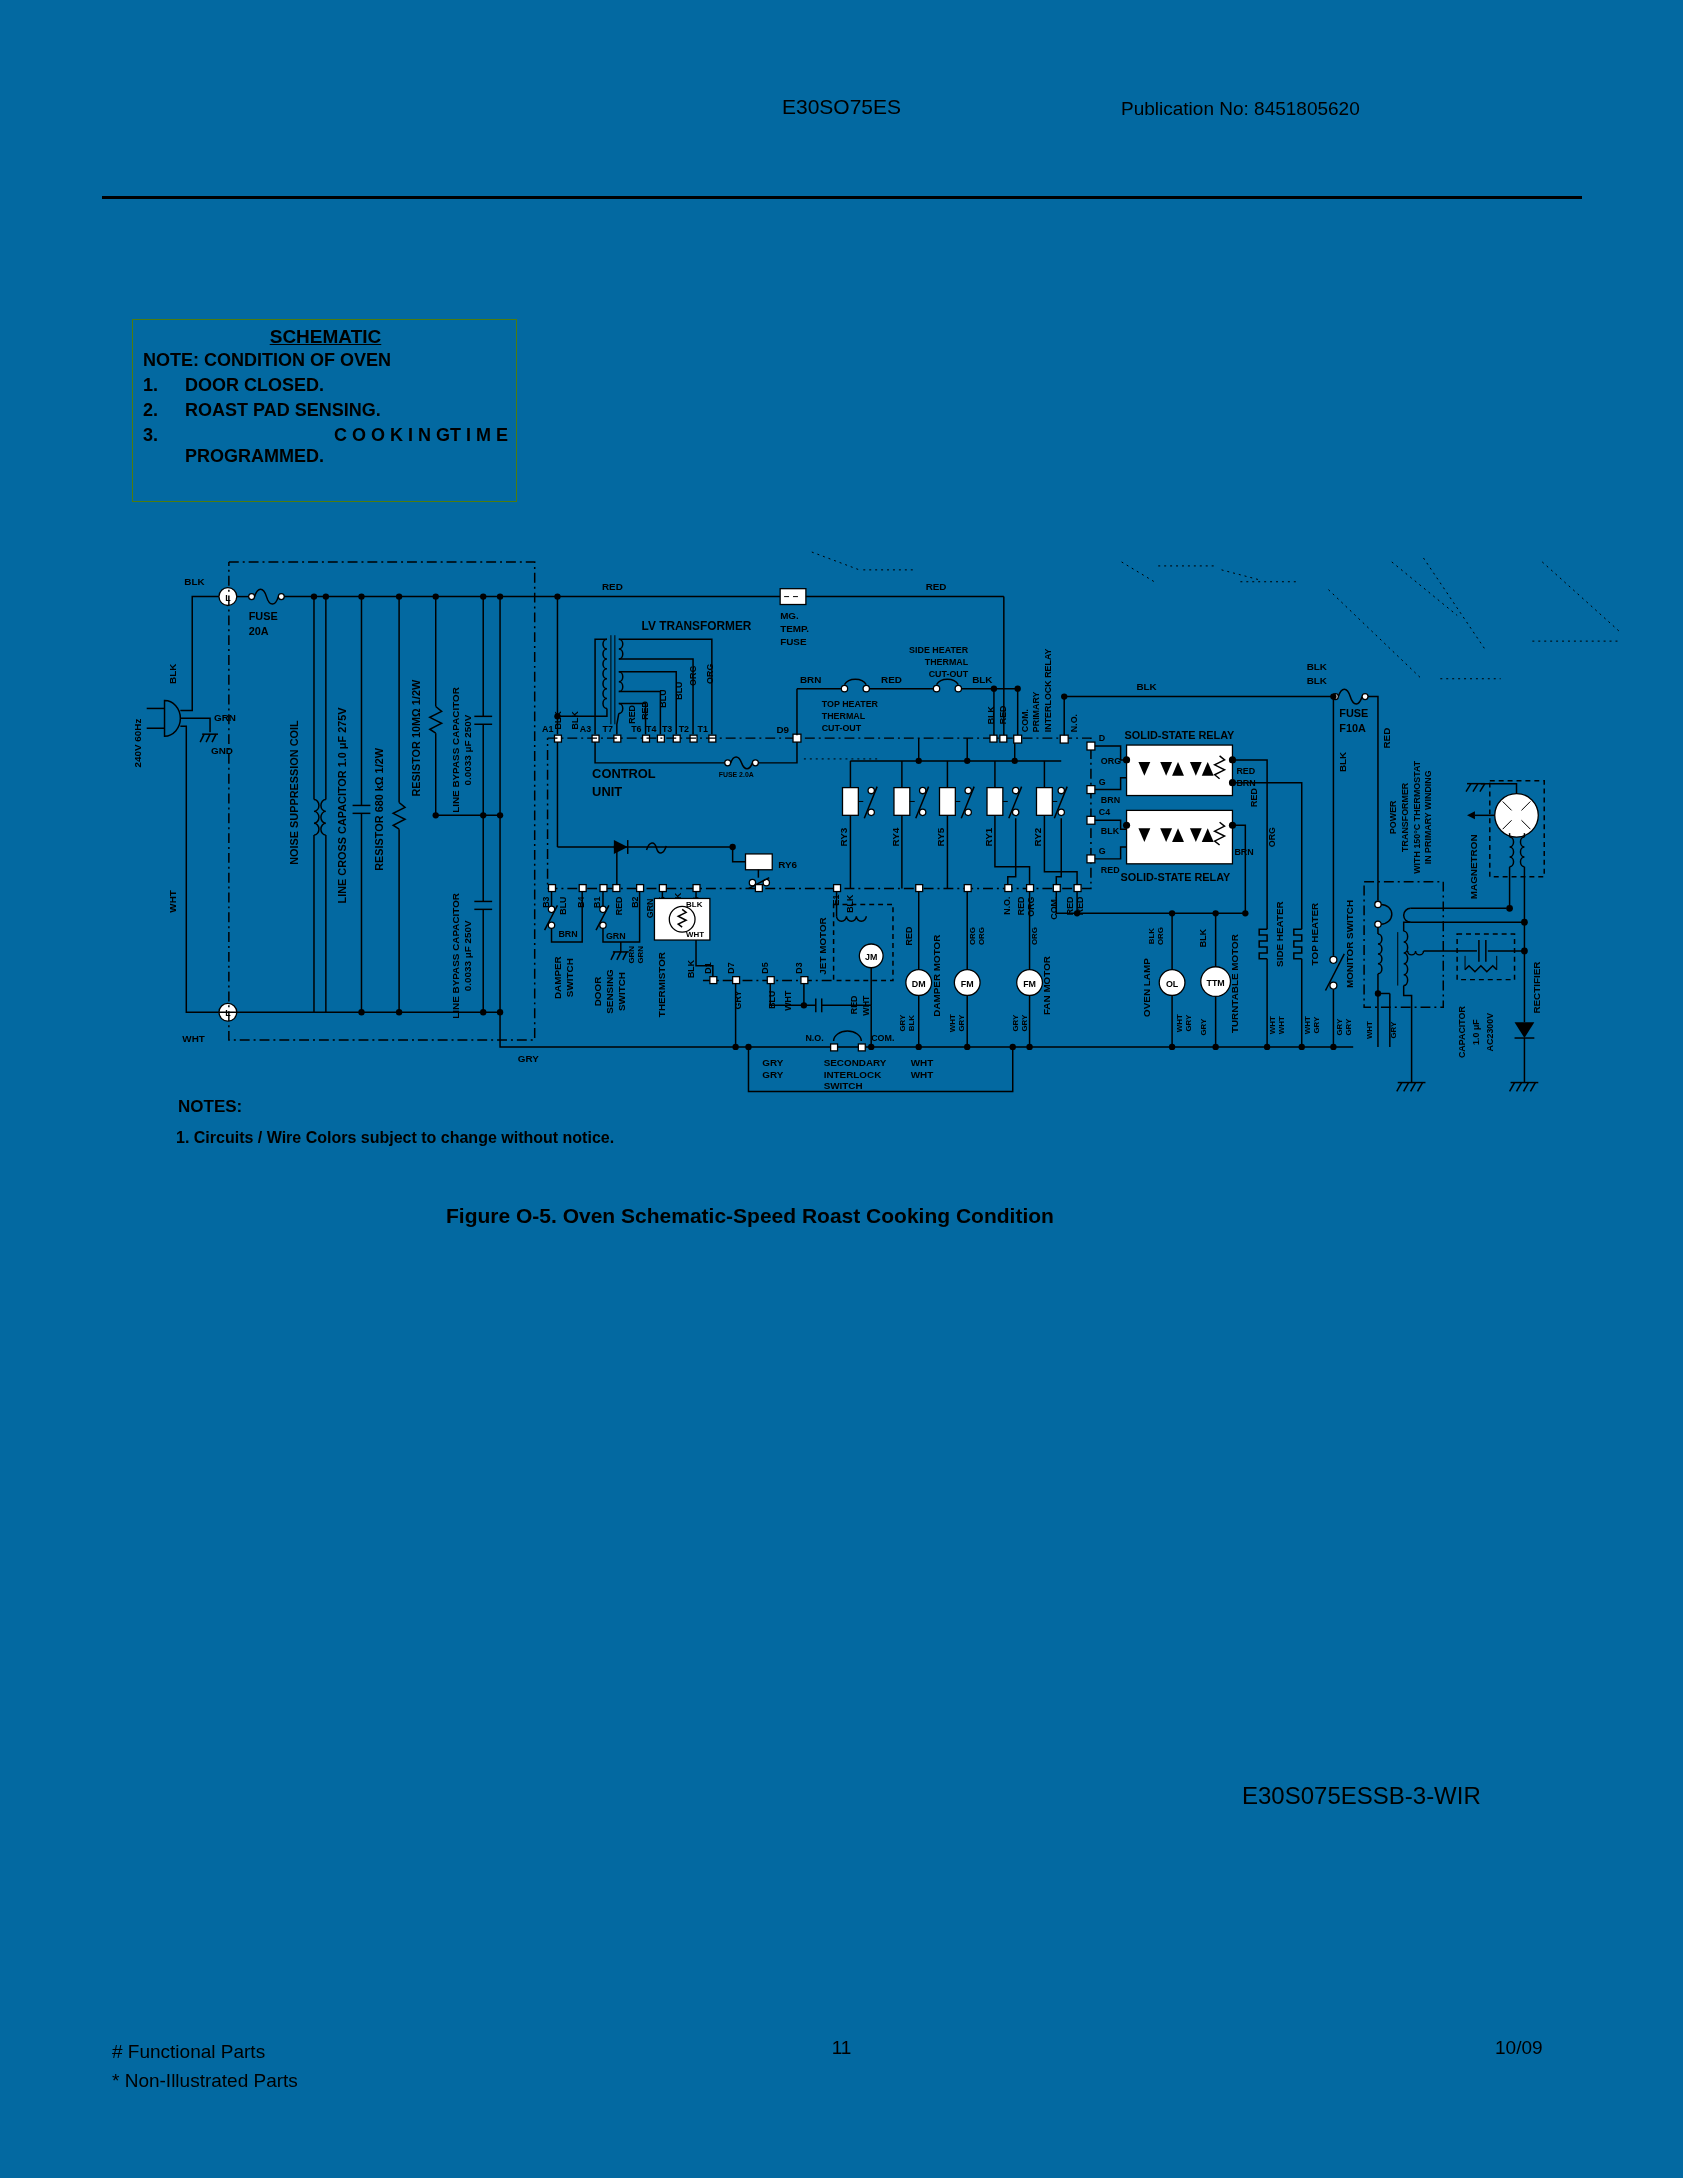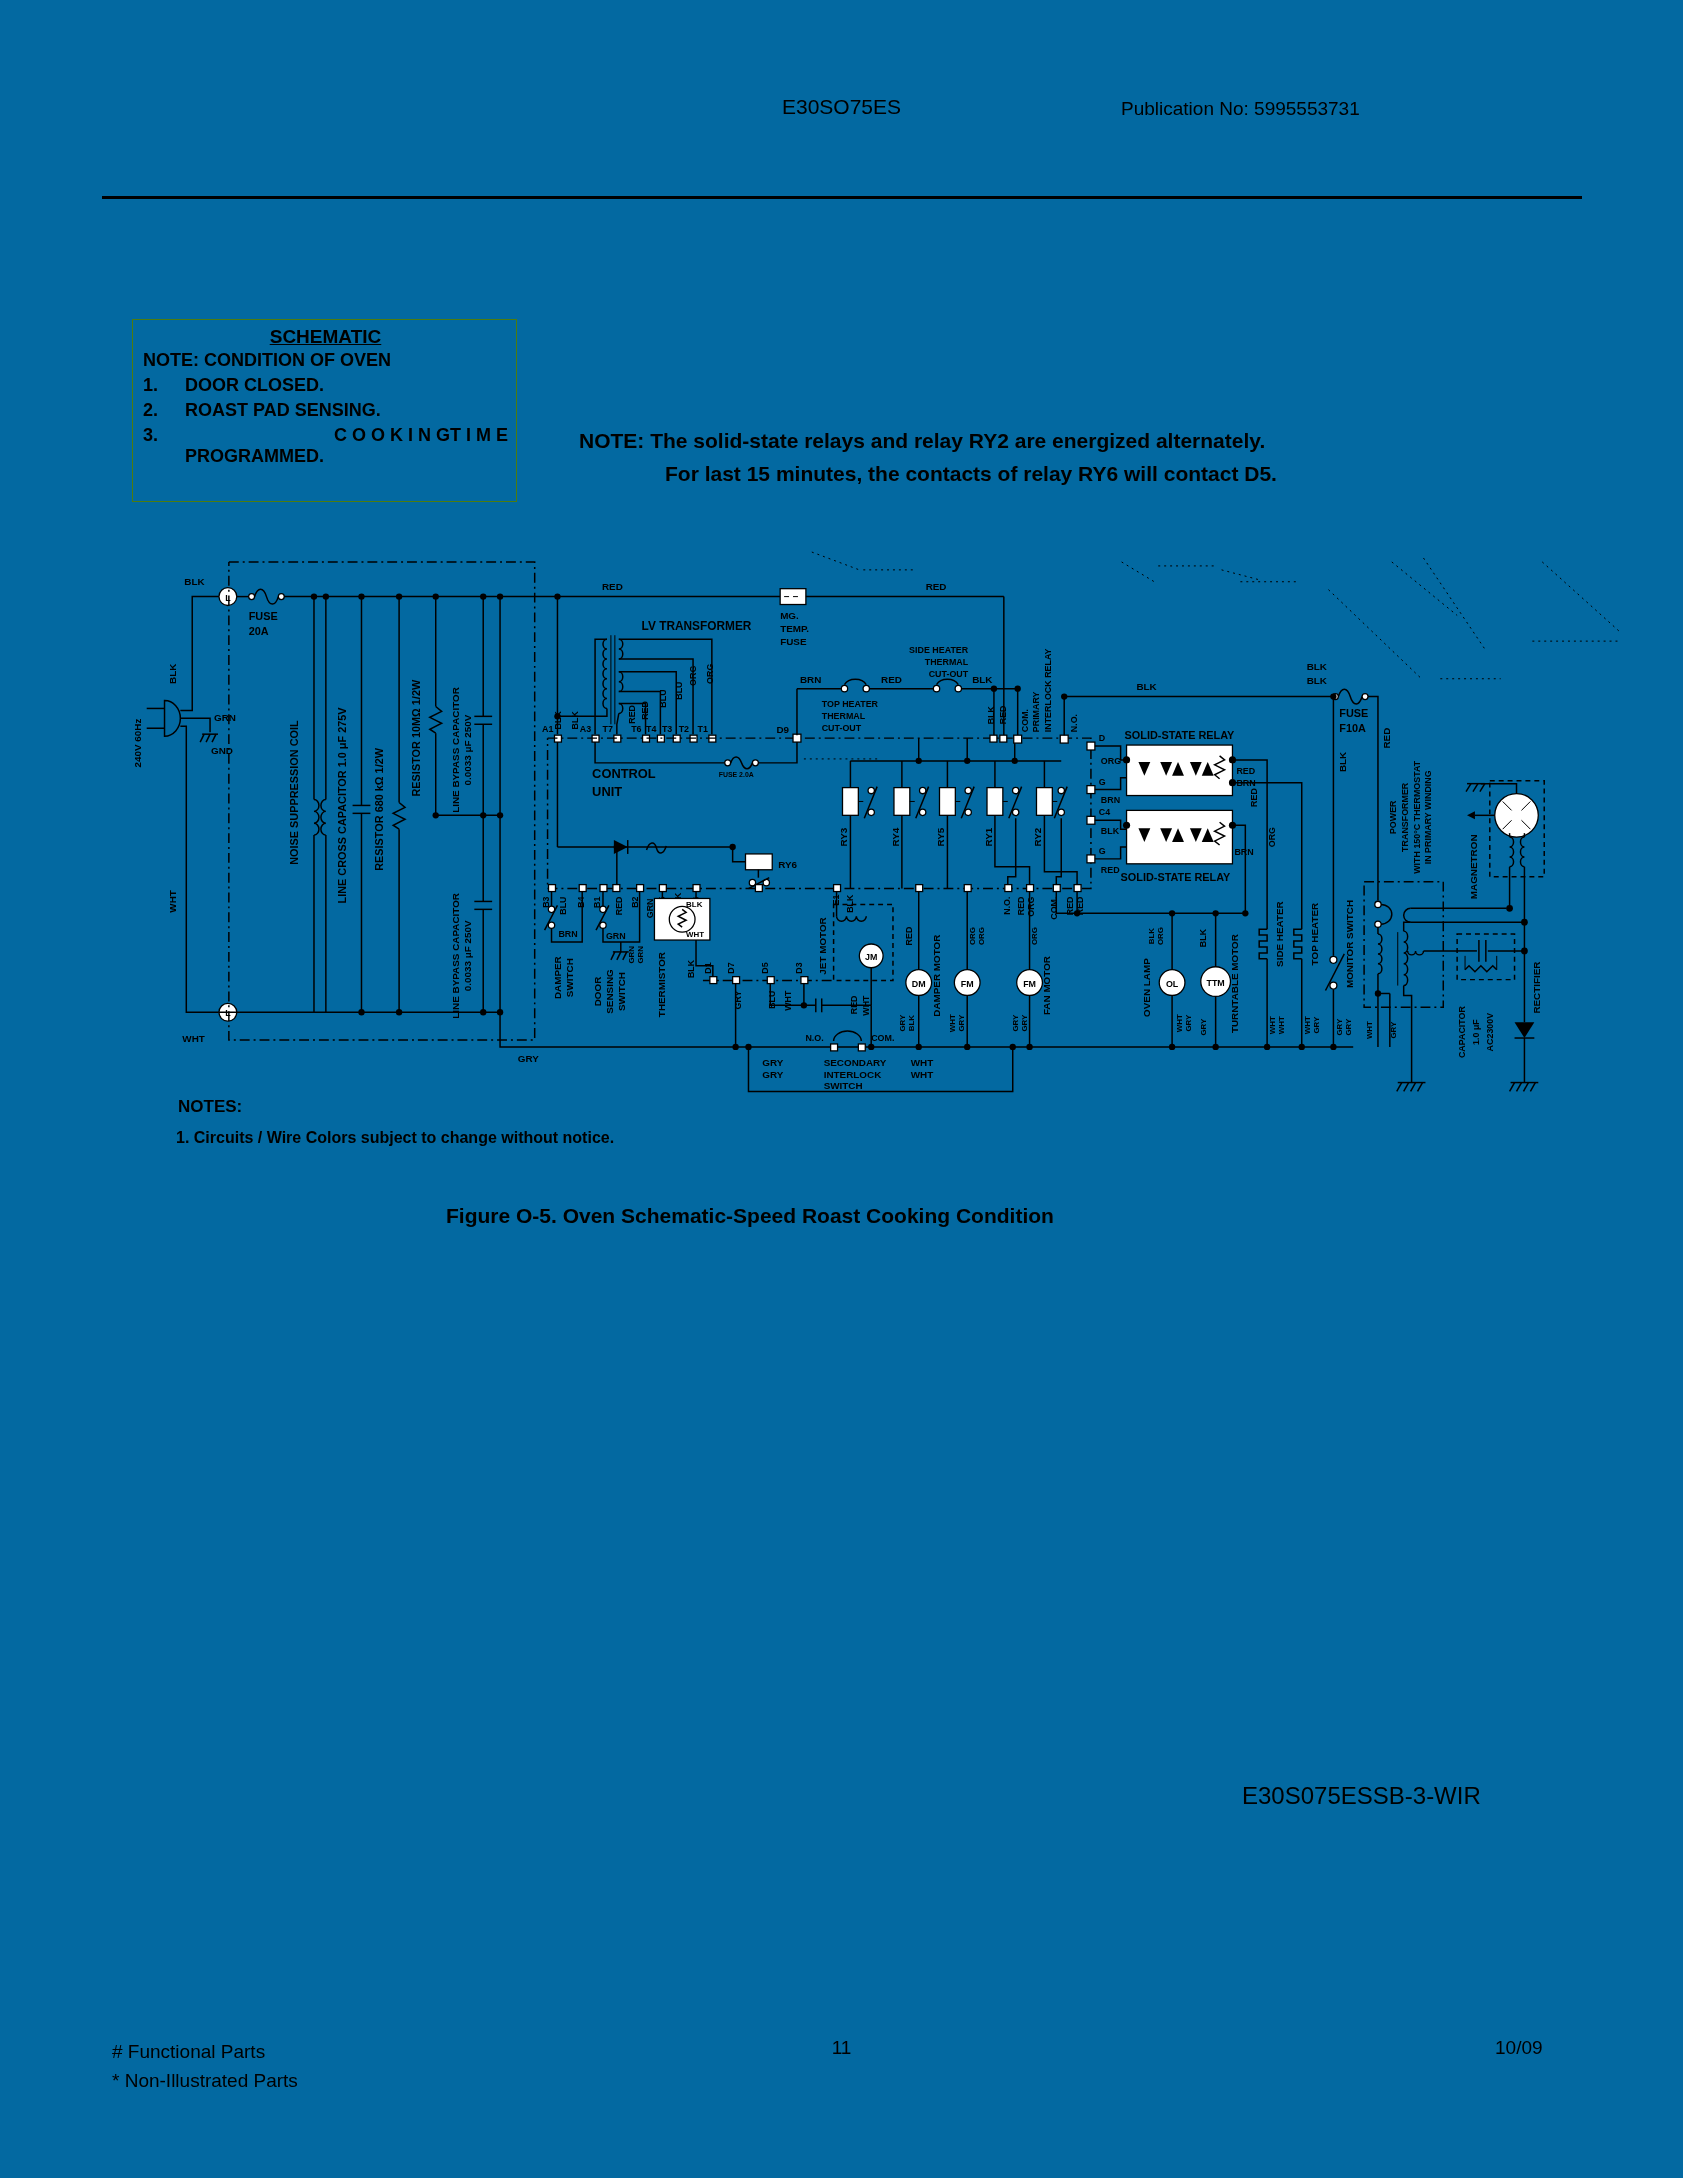--- a/index.html
+++ b/index.html
@@ -38,21 +38,21 @@
   .sq{fill:#fff;stroke:#000;stroke-width:1.3;}
   .oc{fill:#fff;stroke:#000;stroke-width:1.3;}
   .tri{fill:#000;stroke:none;}
 </style>
 </head>
 <body>
 
 <div class="page">
 
   <div class="abs hdr-model">E30SO75ES</div>
-  <div class="abs hdr-pub">Publication No:  5995553731</div>
+  <div class="abs hdr-pub">Publication No:  8451805620</div>
   <div class="abs hdr-rule"></div>
 
   <div class="abs schem-box">
     <div class="schem-inner">
       <div class="schem-title">SCHEMATIC</div>
       <div>NOTE: CONDITION OF OVEN</div>
       <div class="li">
         <span class="num">1.</span>
         <span class="body">DOOR CLOSED.</span>
       </div>
@@ -66,24 +66,20 @@
           <span class="li3a">
             <span>C O O K I N G</span>
             <span>T I M E</span>
           </span>
           <span>PROGRAMMED.</span>
         </span>
       </div>
     </div>
   </div>
 
-  <div class="abs note">
-    <div>NOTE: The solid-state relays and relay RY2 are energized alternately.</div>
-    <div class="l2">For last 15 minutes, the contacts of relay RY6 will contact D5.</div>
-  </div>
 
   <div class="abs" style="top:540px;left:119px;">
   <svg width="1544" height="614" viewBox="0 0 1560 620">
 
     <g class="w dt thin">
       <line x1="700" y1="12" x2="748" y2="30"></line>
           <line x1="752" y1="30" x2="806" y2="30"></line>
       <line x1="1013" y1="22" x2="1046" y2="42"></line>
           <line x1="1050" y1="26" x2="1110" y2="26"></line>
       <line x1="1114" y1="30" x2="1152" y2="40"></line>

